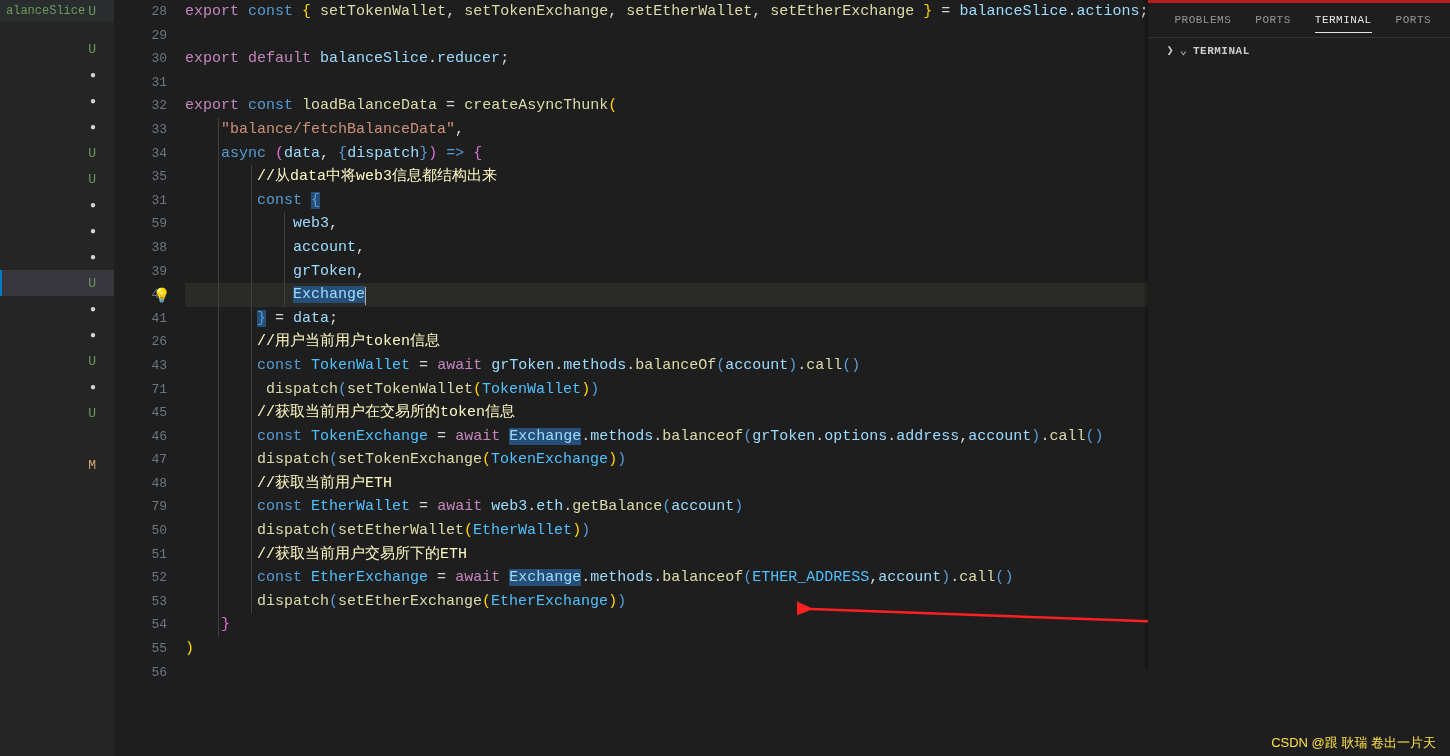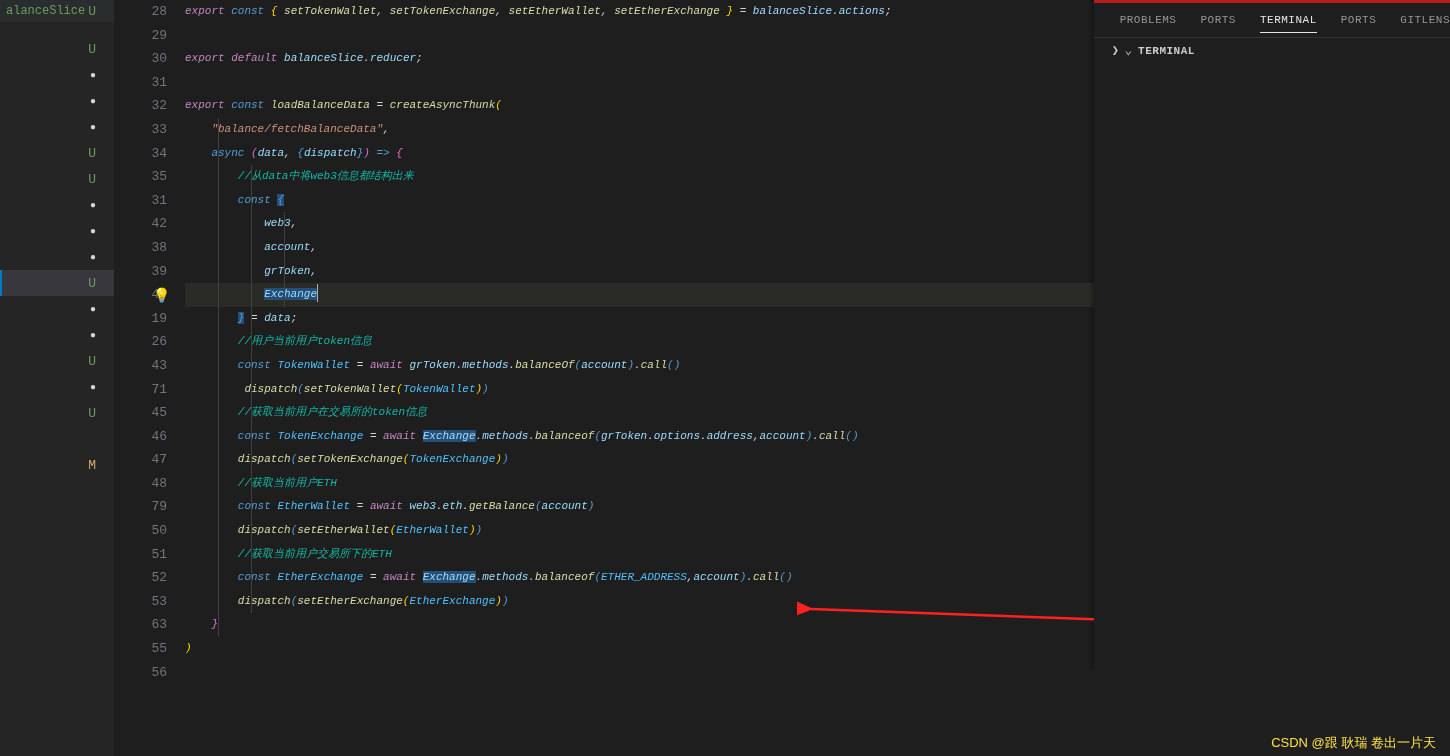--- a/index.html
+++ b/index.html
@@ -46,29 +46,29 @@
   line-height: 23.6px;
 }
 .gutter-line { position: relative; height: 23.6px; }
 .lightbulb {
   position: absolute;
   left: 38px;
   top: 2px;
   color: #ffcc00;
   font-size: 14px;
 }
-.code-lines { flex: 1; line-height: 23.6px; font-size: 11px; white-space: pre; font-style: italic; }
+.code-lines { flex: 1; line-height: 23.6px; font-size: 15px; white-space: pre; }
 .line { height: 23.6px; position: relative; }
 .line.highlighted { background: #2a2b26; }
 .tok-keyword { color: #c586c0; }
 .tok-const { color: #569cd6; }
 .tok-var { color: #9cdcfe; }
 .tok-func { color: #dcdcaa; }
 .tok-string { color: #ce9178; }
-.tok-comment { color: #14b8a6; }
+.tok-comment { color: #fef9c3; }
 .tok-punct { color: #d4d4d4; }
 .tok-brace-y { color: #ffd700; }
 .tok-brace-p { color: #da70d6; }
 .tok-brace-b { color: #569cd6; }
 .tok-caps { color: #4fc1ff; }
 .sel-box { background: #264f78; }
 .cursor-bar {
   display: inline-block;
   width: 1px;
   height: 18px;
@@ -199,38 +199,38 @@
         <div class="gutter" id="gutter">
             <div class="gutter-line">28</div>
             <div class="gutter-line">29</div>
             <div class="gutter-line">30</div>
             <div class="gutter-line">31</div>
             <div class="gutter-line">32</div>
             <div class="gutter-line">33</div>
             <div class="gutter-line">34</div>
             <div class="gutter-line">35</div>
             <div class="gutter-line">31</div>
-            <div class="gutter-line">42</div>
+            <div class="gutter-line">59</div>
             <div class="gutter-line">38</div>
             <div class="gutter-line">39</div>
             <div class="gutter-line">40<span class="lightbulb">💡</span></div>
-            <div class="gutter-line">19</div>
+            <div class="gutter-line">41</div>
             <div class="gutter-line">26</div>
             <div class="gutter-line">43</div>
             <div class="gutter-line">71</div>
             <div class="gutter-line">45</div>
             <div class="gutter-line">46</div>
             <div class="gutter-line">47</div>
             <div class="gutter-line">48</div>
             <div class="gutter-line">79</div>
             <div class="gutter-line">50</div>
             <div class="gutter-line">51</div>
             <div class="gutter-line">52</div>
             <div class="gutter-line">53</div>
-            <div class="gutter-line">63</div>
+            <div class="gutter-line">54</div>
             <div class="gutter-line">55</div>
             <div class="gutter-line">56</div>
           </div>
         <div class="code-lines" id="codelines"><div class="line"><span class="tok-keyword">export</span> <span class="tok-const">const</span> <span class="tok-brace-y">{</span> <span class="tok-func">setTokenWallet</span><span class="tok-punct">,</span> <span class="tok-func">setTokenExchange</span><span class="tok-punct">,</span> <span class="tok-func">setEtherWallet</span><span class="tok-punct">,</span> <span class="tok-func">setEtherExchange</span> <span class="tok-brace-y">}</span> <span class="tok-punct">=</span> <span class="tok-var">balanceSlice</span><span class="tok-punct">.</span><span class="tok-var">actions</span><span class="tok-punct">;</span></div><div class="line"></div><div class="line"><span class="tok-keyword">export</span> <span class="tok-keyword">default</span> <span class="tok-var">balanceSlice</span><span class="tok-punct">.</span><span class="tok-var">reducer</span><span class="tok-punct">;</span></div><div class="line"></div><div class="line"><span class="tok-keyword">export</span> <span class="tok-const">const</span> <span class="tok-func">loadBalanceData</span> <span class="tok-punct">=</span> <span class="tok-func">createAsyncThunk</span><span class="tok-brace-y">(</span></div><div class="line">    <span class="tok-string">"balance/fetchBalanceData"</span><span class="tok-punct">,</span><span class="indent-guide" style="left: 33px;"></span></div><div class="line">    <span class="tok-const">async</span> <span class="tok-brace-p">(</span><span class="tok-var">data</span><span class="tok-punct">,</span> <span class="tok-brace-b">{</span><span class="tok-var">dispatch</span><span class="tok-brace-b">}</span><span class="tok-brace-p">)</span> <span class="tok-const">=&gt;</span> <span class="tok-brace-p">{</span><span class="indent-guide" style="left: 33px;"></span></div><div class="line">        <span class="tok-comment">//从data中将web3信息都结构出来</span><span class="indent-guide" style="left: 33px;"></span><span class="indent-guide" style="left: 66px;"></span></div><div class="line">        <span class="tok-const">const</span> <span class="sel-box"><span class="tok-brace-b">{</span></span><span class="indent-guide" style="left: 33px;"></span><span class="indent-guide" style="left: 66px;"></span></div><div class="line">            <span class="tok-var">web3</span><span class="tok-punct">,</span><span class="indent-guide" style="left: 33px;"></span><span class="indent-guide" style="left: 66px;"></span><span class="indent-guide" style="left: 99px;"></span></div><div class="line">            <span class="tok-var">account</span><span class="tok-punct">,</span><span class="indent-guide" style="left: 33px;"></span><span class="indent-guide" style="left: 66px;"></span><span class="indent-guide" style="left: 99px;"></span></div><div class="line">            <span class="tok-var">grToken</span><span class="tok-punct">,</span><span class="indent-guide" style="left: 33px;"></span><span class="indent-guide" style="left: 66px;"></span><span class="indent-guide" style="left: 99px;"></span></div><div class="line highlighted">            <span class="sel-box"><span class="tok-var">Exchange</span></span><span class="cursor-bar"></span><span class="indent-guide" style="left: 33px;"></span><span class="indent-guide" style="left: 66px;"></span><span class="indent-guide" style="left: 99px;"></span></div><div class="line">        <span class="sel-box"><span class="tok-brace-b">}</span></span> <span class="tok-punct">=</span> <span class="tok-var">data</span><span class="tok-punct">;</span><span class="indent-guide" style="left: 33px;"></span><span class="indent-guide" style="left: 66px;"></span></div><div class="line">        <span class="tok-comment">//用户当前用户token信息</span><span class="indent-guide" style="left: 33px;"></span><span class="indent-guide" style="left: 66px;"></span></div><div class="line">        <span class="tok-const">const</span> <span class="tok-caps">TokenWallet</span> <span class="tok-punct">=</span> <span class="tok-keyword">await</span> <span class="tok-var">grToken</span><span class="tok-punct">.</span><span class="tok-var">methods</span><span class="tok-punct">.</span><span class="tok-func">balanceOf</span><span class="tok-brace-b">(</span><span class="tok-var">account</span><span class="tok-brace-b">)</span><span class="tok-punct">.</span><span class="tok-func">call</span><span class="tok-brace-b">(</span><span class="tok-brace-b">)</span><span class="indent-guide" style="left: 33px;"></span><span class="indent-guide" style="left: 66px;"></span></div><div class="line">         <span class="tok-func">dispatch</span><span class="tok-brace-b">(</span><span class="tok-func">setTokenWallet</span><span class="tok-brace-y">(</span><span class="tok-caps">TokenWallet</span><span class="tok-brace-y">)</span><span class="tok-brace-b">)</span><span class="indent-guide" style="left: 33px;"></span><span class="indent-guide" style="left: 66px;"></span></div><div class="line">        <span class="tok-comment">//获取当前用户在交易所的token信息</span><span class="indent-guide" style="left: 33px;"></span><span class="indent-guide" style="left: 66px;"></span></div><div class="line">        <span class="tok-const">const</span> <span class="tok-caps">TokenExchange</span> <span class="tok-punct">=</span> <span class="tok-keyword">await</span> <span class="sel-box"><span class="tok-var">Exchange</span></span><span class="tok-punct">.</span><span class="tok-var">methods</span><span class="tok-punct">.</span><span class="tok-func">balanceof</span><span class="tok-brace-b">(</span><span class="tok-var">grToken</span><span class="tok-punct">.</span><span class="tok-var">options</span><span class="tok-punct">.</span><span class="tok-var">address</span><span class="tok-punct">,</span><span class="tok-var">account</span><span class="tok-brace-b">)</span><span class="tok-punct">.</span><span class="tok-func">call</span><span class="tok-brace-b">(</span><span class="tok-brace-b">)</span><span class="indent-guide" style="left: 33px;"></span><span class="indent-guide" style="left: 66px;"></span></div><div class="line">        <span class="tok-func">dispatch</span><span class="tok-brace-b">(</span><span class="tok-func">setTokenExchange</span><span class="tok-brace-y">(</span><span class="tok-caps">TokenExchange</span><span class="tok-brace-y">)</span><span class="tok-brace-b">)</span><span class="indent-guide" style="left: 33px;"></span><span class="indent-guide" style="left: 66px;"></span></div><div class="line">        <span class="tok-comment">//获取当前用户ETH</span><span class="indent-guide" style="left: 33px;"></span><span class="indent-guide" style="left: 66px;"></span></div><div class="line">        <span class="tok-const">const</span> <span class="tok-caps">EtherWallet</span> <span class="tok-punct">=</span> <span class="tok-keyword">await</span> <span class="tok-var">web3</span><span class="tok-punct">.</span><span class="tok-var">eth</span><span class="tok-punct">.</span><span class="tok-func">getBalance</span><span class="tok-brace-b">(</span><span class="tok-var">account</span><span class="tok-brace-b">)</span><span class="indent-guide" style="left: 33px;"></span><span class="indent-guide" style="left: 66px;"></span></div><div class="line">        <span class="tok-func">dispatch</span><span class="tok-brace-b">(</span><span class="tok-func">setEtherWallet</span><span class="tok-brace-y">(</span><span class="tok-caps">EtherWallet</span><span class="tok-brace-y">)</span><span class="tok-brace-b">)</span><span class="indent-guide" style="left: 33px;"></span><span class="indent-guide" style="left: 66px;"></span></div><div class="line">        <span class="tok-comment">//获取当前用户交易所下的ETH</span><span class="indent-guide" style="left: 33px;"></span><span class="indent-guide" style="left: 66px;"></span></div><div class="line">        <span class="tok-const">const</span> <span class="tok-caps">EtherExchange</span> <span class="tok-punct">=</span> <span class="tok-keyword">await</span> <span class="sel-box"><span class="tok-var">Exchange</span></span><span class="tok-punct">.</span><span class="tok-var">methods</span><span class="tok-punct">.</span><span class="tok-func">balanceof</span><span class="tok-brace-b">(</span><span class="tok-caps">ETHER_ADDRESS</span><span class="tok-punct">,</span><span class="tok-var">account</span><span class="tok-brace-b">)</span><span class="tok-punct">.</span><span class="tok-func">call</span><span class="tok-brace-b">(</span><span class="tok-brace-b">)</span><span class="indent-guide" style="left: 33px;"></span><span class="indent-guide" style="left: 66px;"></span></div><div class="line">        <span class="tok-func">dispatch</span><span class="tok-brace-b">(</span><span class="tok-func">setEtherExchange</span><span class="tok-brace-y">(</span><span class="tok-caps">EtherExchange</span><span class="tok-brace-y">)</span><span class="tok-brace-b">)</span><span class="indent-guide" style="left: 33px;"></span><span class="indent-guide" style="left: 66px;"></span></div><div class="line">    <span class="tok-brace-p">}</span><span class="indent-guide" style="left: 33px;"></span></div><div class="line"><span class="tok-brace-y">)</span></div><div class="line"></div></div>
       </div>
       <svg class="arrow-svg" style="left:682px;top:600px;width:380px;height:30px;">
         <defs>
             <marker id="ah" markerWidth="12" markerHeight="10" refX="1" refY="5" orient="auto">
           <polygon points="12 0, 0 5, 12 10" fill="#ff2020"></polygon>
             </marker>

